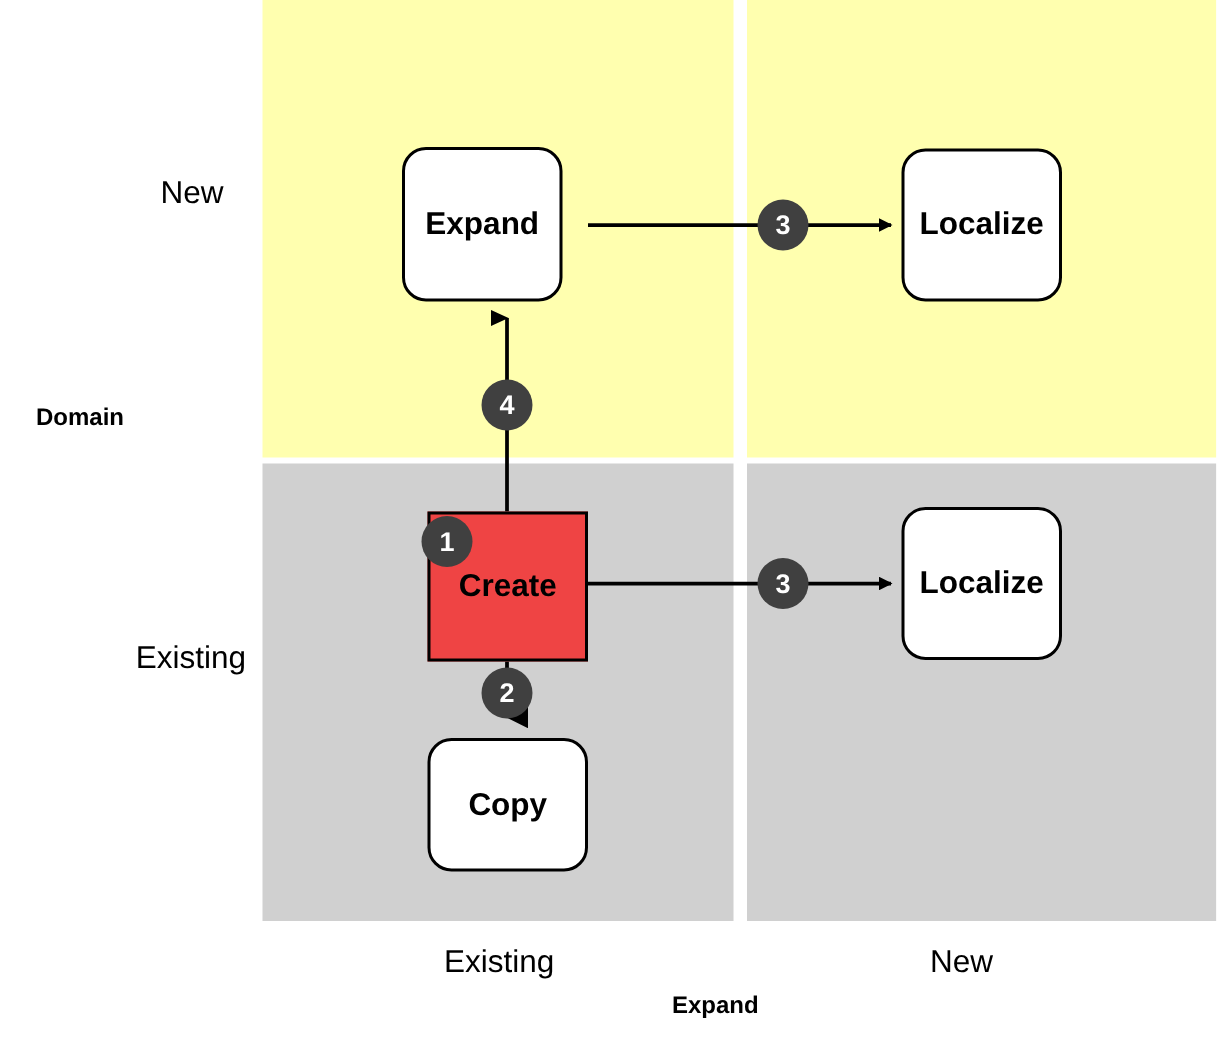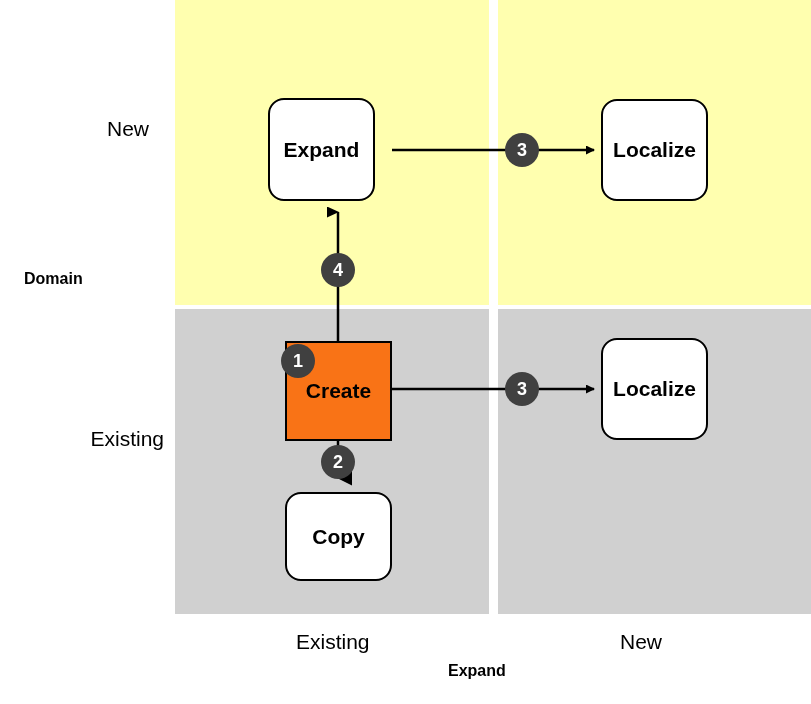--- a/index.html
+++ b/index.html
@@ -60,21 +60,21 @@
     font-size: 21px;
     font-weight: bold;
     color: #000000;
     z-index: 4;
   }
   .node.rounded { border-radius: 16px; }
   .node.square  { border-radius: 0; }
 
   #node-expand     { left: 268px; top: 98px;  width: 107px; height: 103px; }
   #node-localize-top { left: 601px; top: 99px;  width: 107px; height: 102px; }
-  #node-create     { left: 285px; top: 341px; width: 107px; height: 100px; background: #f97316; }
+  #node-create     { left: 285px; top: 341px; width: 107px; height: 100px; background: #ef4444; }
   #node-localize-bottom { left: 601px; top: 338px; width: 107px; height: 102px; }
   #node-copy       { left: 285px; top: 492px; width: 107px; height: 89px; }
 
   
   #connectors {
     position: absolute;
     left: 0; top: 0;
     width: 811px;
     height: 704px;
     z-index: 3;

